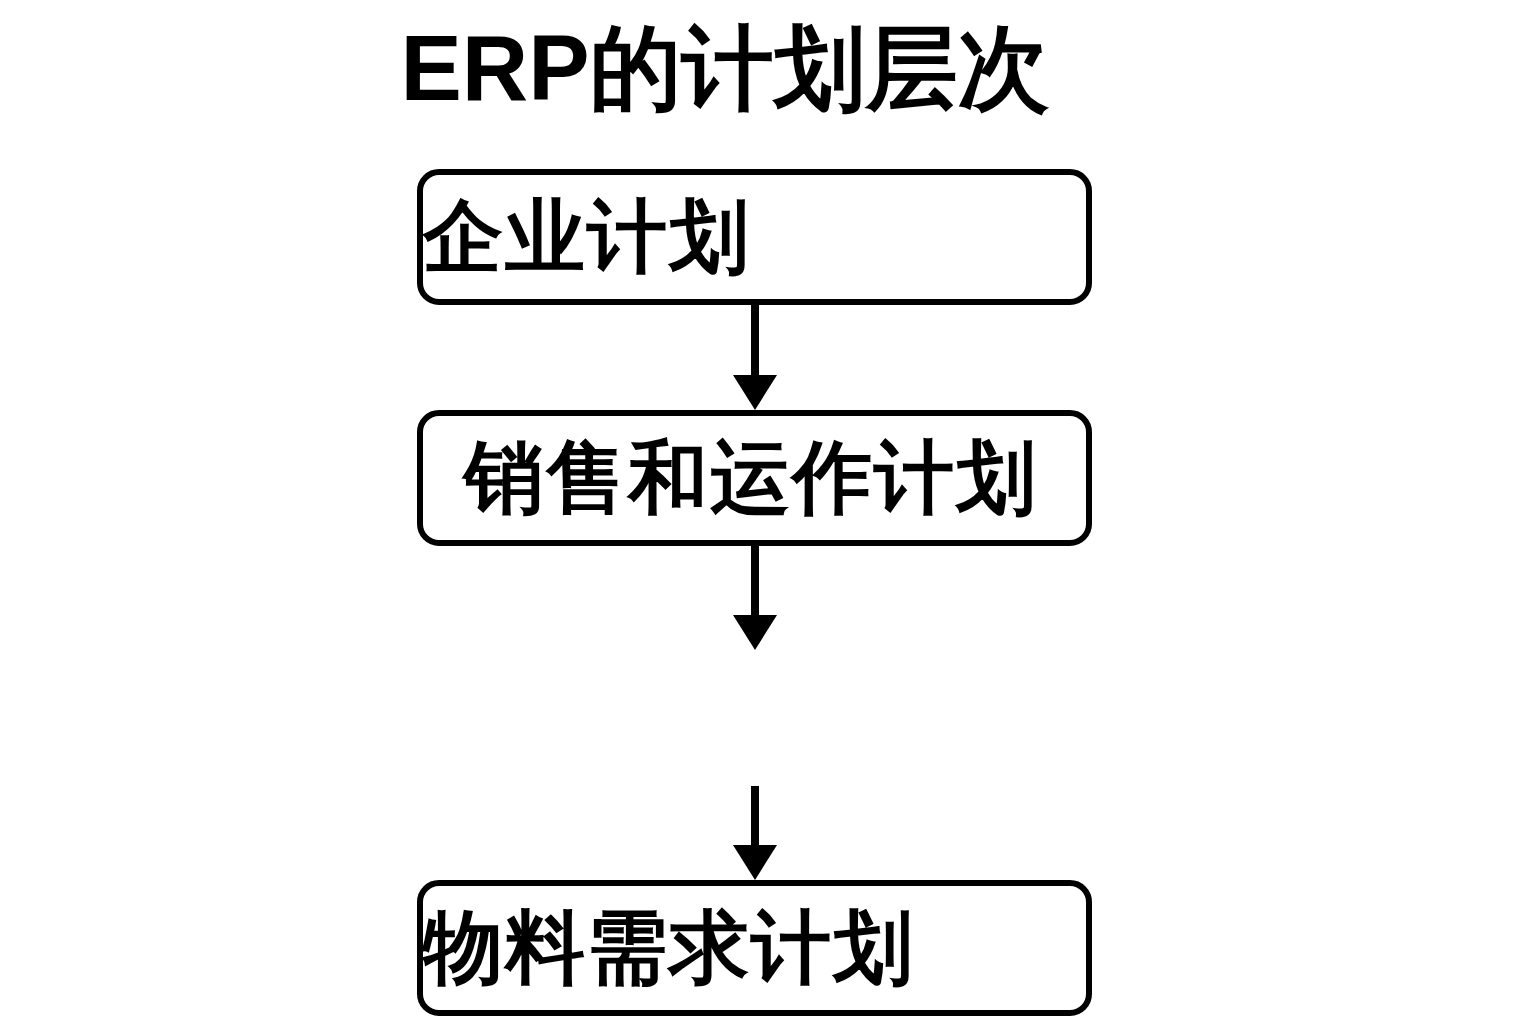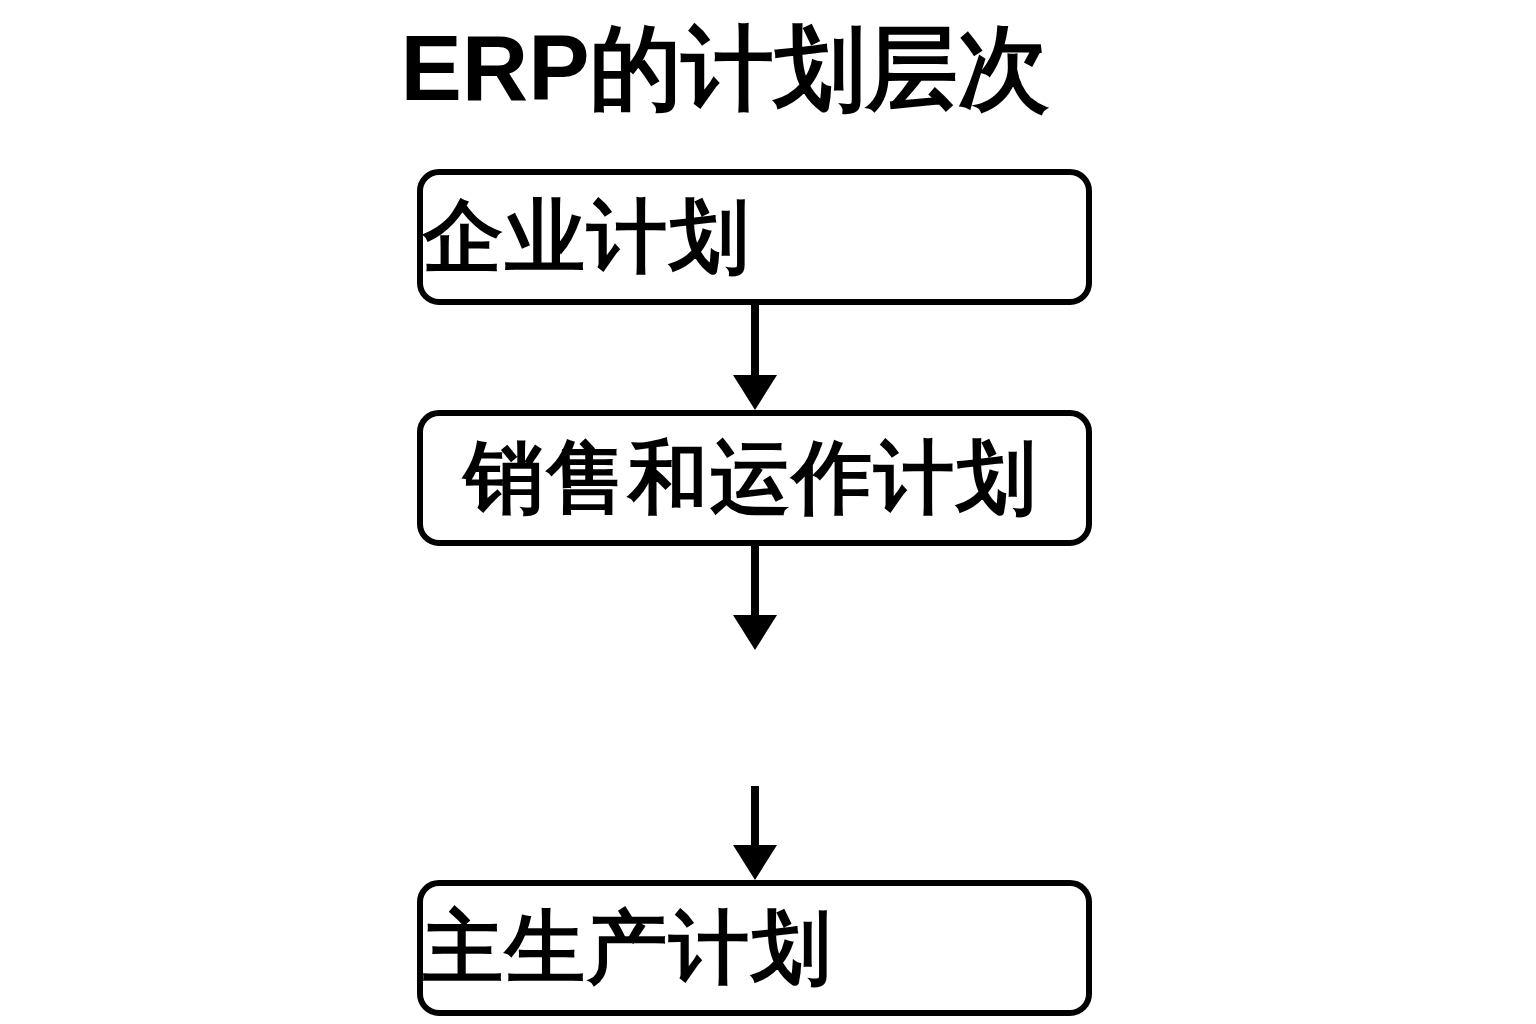--- a/index.html
+++ b/index.html
@@ -120,16 +120,16 @@
     <div class="head"></div>
   </div>
 
 
   <div class="flow-arrow" id="arrow-2">
     <div class="shaft"></div>
     <div class="head"></div>
   </div>
 
   <div class="flow-box" id="box-3">
-    <span class="flow-box-label">主生产计划</span>
+    <span class="flow-box-label">物料需求计划</span>
   </div>
 
 </div>
 
 </body></html>

